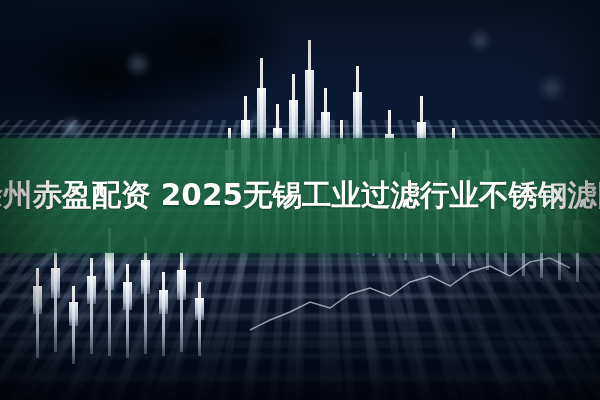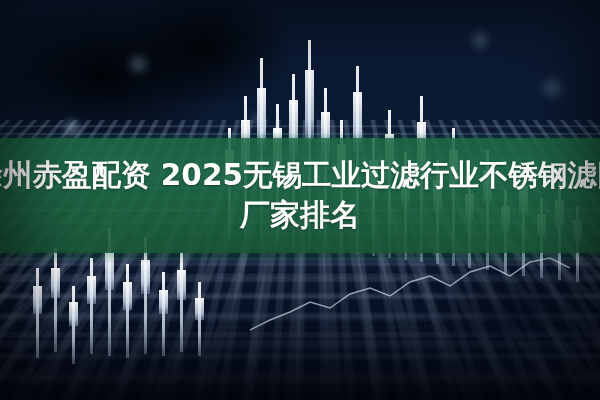--- a/index.html
+++ b/index.html
@@ -231,17 +231,16 @@
       </g>
       <polyline points="250,330 270,320 290,312 310,302 330,308 350,294 370,288 390,296 410,282 430,276 450,286 470,272 490,266 510,276 530,262 550,258 570,268" fill="none" stroke="#e8f1fb" stroke-opacity="0.62" stroke-width="1.4"></polyline>
     </svg>
   </div>
 
   <div class="green-tint-full"></div>
   <div class="green-band"></div>
 
   <div class="headline">
     <div class="hl-line l1">徐州赤盈配资 2025无锡工业过滤行业不锈钢滤网</div>
-    <div class="hl-line l2">厂家排名</div>
   </div>
 
   <div class="vignette"></div>
 </div>
 
 </body></html>

